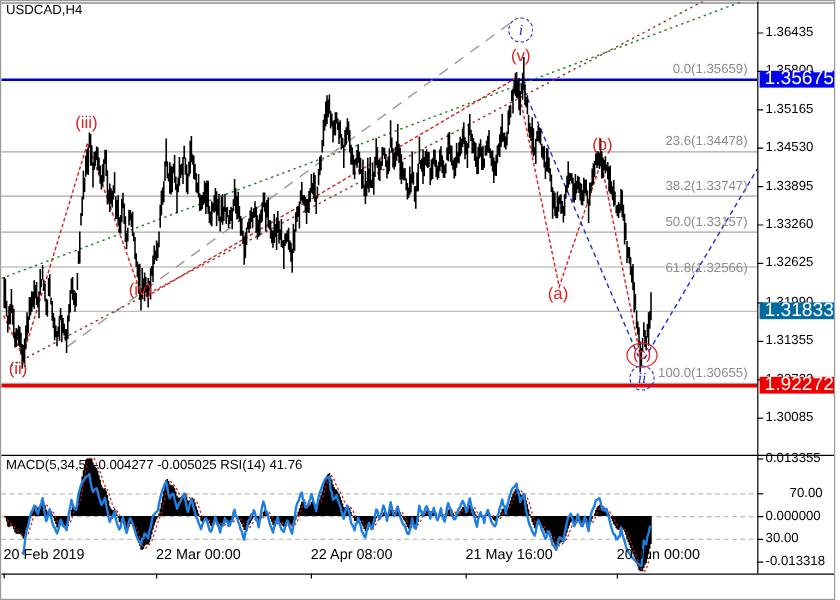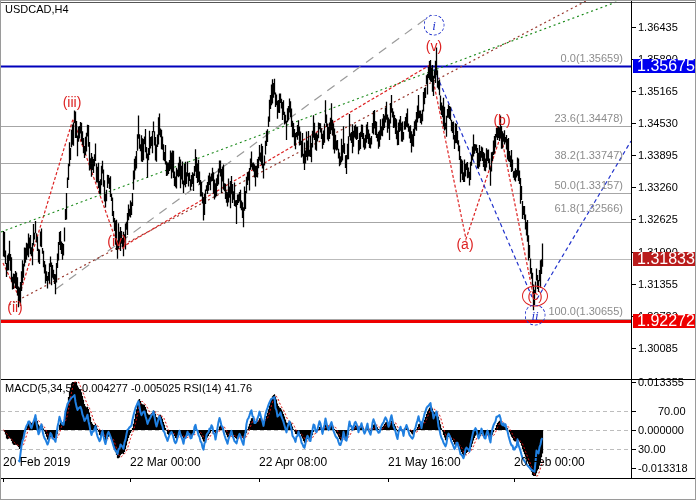--- a/index.html
+++ b/index.html
@@ -37,21 +37,21 @@
   .wave-ellipse{
     position:absolute;transform:translate(-50%,-50%);
     width:24px;height:19px;border:1px solid #dd2222;border-radius:50%;
     color:#dd2222;font-size:13px;line-height:18px;text-align:center;
   }
   .badge{
     position:absolute;left:632px;width:66px;height:14px;
     font-size:16px;line-height:14px;color:#ffffff;text-align:center;
   }
   .badge-blue{top:58px;background:#0000ee;}
-  .badge-gray{top:251px;background:#b91c1c;}
+  .badge-gray{top:251px;background:#0369a1;}
   .badge-red{top:313px;background:#ee0000;}
 </style>
 </head>
 <body>
 
 <div class="win">
   <svg id="chart-canvas" xmlns="http://www.w3.org/2000/svg" viewBox="0 0 700 500">
       <line x1="0" y1="65.5" x2="630" y2="65.5" stroke="#0000bb" stroke-width="2"></line>
       <line x1="0" y1="125.5" x2="630" y2="125.5" stroke="#a6a6a6" stroke-width="1"></line>
       <line x1="0" y1="162.5" x2="630" y2="162.5" stroke="#a6a6a6" stroke-width="1"></line>
@@ -101,21 +101,21 @@
     </svg>
 
   <div class="title">USDCAD,H4</div>
   <div class="macd-header">MACD(5,34,5) -0.004277 -0.005025 RSI(14) 41.76</div>
 
   <div id="fib-labels">
       <div class="fib-label" style="top: 51px;">0.0(1.35659)</div>
       <div class="fib-label" style="top: 111px;">23.6(1.34478)</div>
       <div class="fib-label" style="top: 148px;">38.2(1.33747)</div>
       <div class="fib-label" style="top: 178px;">50.0(1.33157)</div>
-      <div class="fib-label" style="top: 201px;">61.8(1.32566)</div>
+      <div class="fib-label" style="top: 217px;">61.8(1.32566)</div>
       <div class="fib-label" style="top: 304px;">100.0(1.30655)</div>
     </div>
   <div id="wave-labels">
       <div class="wave-label" style="left: 71px; top: 101px;">(iii)</div>
       <div class="wave-label" style="left: 116px; top: 240px;">(iv)</div>
       <div class="wave-label" style="left: 14px; top: 306px;">(ii)</div>
       <div class="wave-label" style="left: 433px; top: 45px;">(v)</div>
       <div class="wave-label" style="left: 464px; top: 243px;">(a)</div>
       <div class="wave-label" style="left: 501px; top: 119px;">(b)</div>
       <div class="wave-ellipse" style="left: 534px; top: 295px;">(c)</div>
@@ -140,19 +140,19 @@
       <div class="axis-label" style="top: 404px; margin-left: 20px;">70.00</div>
       <div class="axis-label" style="top: 423px;">0.000000</div>
       <div class="axis-label" style="top: 442px;">30.00</div>
       <div class="axis-label" style="top: 461px;">-0.013318</div>
     </div>
   <div id="time-axis">
       <div class="time-label" style="left: 2px;">20 Feb 2019</div>
       <div class="time-label" style="left: 129px;">22 Mar 00:00</div>
       <div class="time-label" style="left: 258px;">22 Apr 08:00</div>
       <div class="time-label" style="left: 387px;">21 May 16:00</div>
-      <div class="time-label" style="left: 513px;">20 Feb 00:00</div>
+      <div class="time-label" style="left: 513px;">20 Jun 00:00</div>
     </div>
 
   <div class="badge badge-blue">1.35675</div>
   <div class="badge badge-gray">1.31833</div>
   <div class="badge badge-red">1.92272</div>
 </div>
 
 </body></html>

